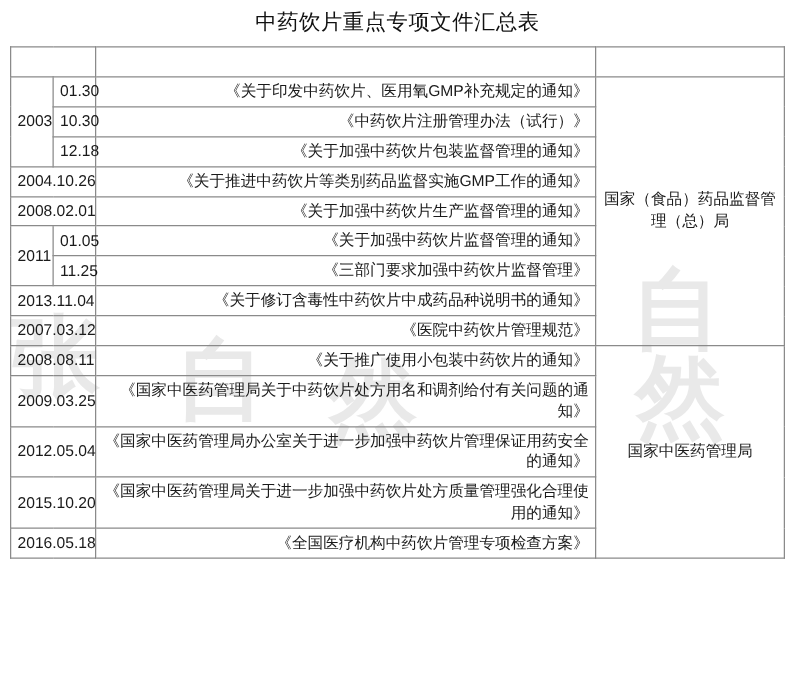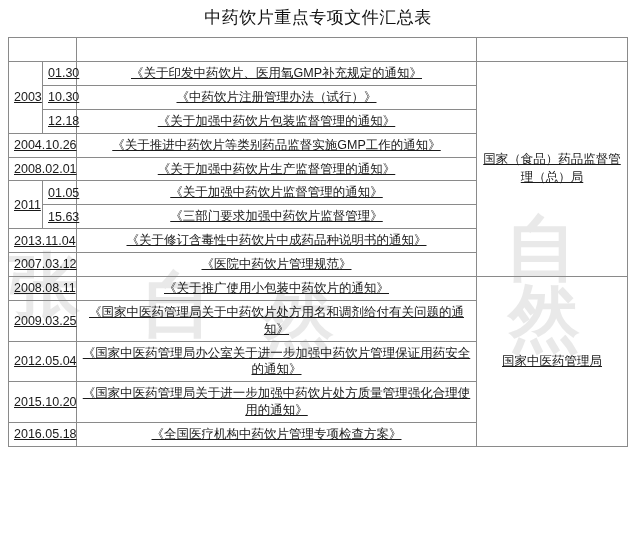--- a/index.html
+++ b/index.html
@@ -52,37 +52,36 @@
     table-layout: fixed;
     position: relative;
     z-index: 10;
   }
   table.main td, table.main th {
     border: 1px solid #8a8a8a;
     font-size: 12.5px;
     padding: 3px 5px;
     vertical-align: middle;
     background: transparent;
-    text-decoration: underline;
   }
   thead th {
     background: #c00000;
     color: #ffffff;
     font-weight: bold;
     font-size: 13px;
     text-align: center;
     border: 1px solid #c00000;
     padding: 5px 4px;
   }
   .c-date { width: 57px; text-align: center; }
   .c-sub  { width: 57px; text-align: center; }
   .c-name { }
   .c-org  { width: 140px; text-align: center; }
   .year-cell { text-align: left; }
-  .name-cell { text-align: center; line-height: 1.35; }
+  .name-cell { text-align: right; line-height: 1.35; }
   .org-cell { text-align: center; line-height: 1.4; margin-left: 16px; }
   .src {
     text-align: right;
     font-size: 11.5px;
     color: #222;
     padding: 8px 6px 0 0;
     position: relative;
     z-index: 10;
   }
 </style>
@@ -136,21 +135,21 @@
         <td class="c-name name-cell">《关于加强中药饮片生产监督管理的通知》</td>
       </tr>
 
       <tr>
         <td class="c-date year-cell" rowspan="2">2011</td>
         <td class="c-sub">01.05</td>
         <td class="c-name name-cell">《关于加强中药饮片监督管理的通知》</td>
       </tr>
 
       <tr>
-        <td class="c-sub">15.63</td>
+        <td class="c-sub">11.25</td>
         <td class="c-name name-cell">《三部门要求加强中药饮片监督管理》</td>
       </tr>
 
       <tr>
         <td class="c-date year-cell" colspan="2">2013.11.04</td>
         <td class="c-name name-cell">《关于修订含毒性中药饮片中成药品种说明书的通知》</td>
       </tr>
 
       <tr>
         <td class="c-date year-cell" colspan="2">2007.03.12</td>

